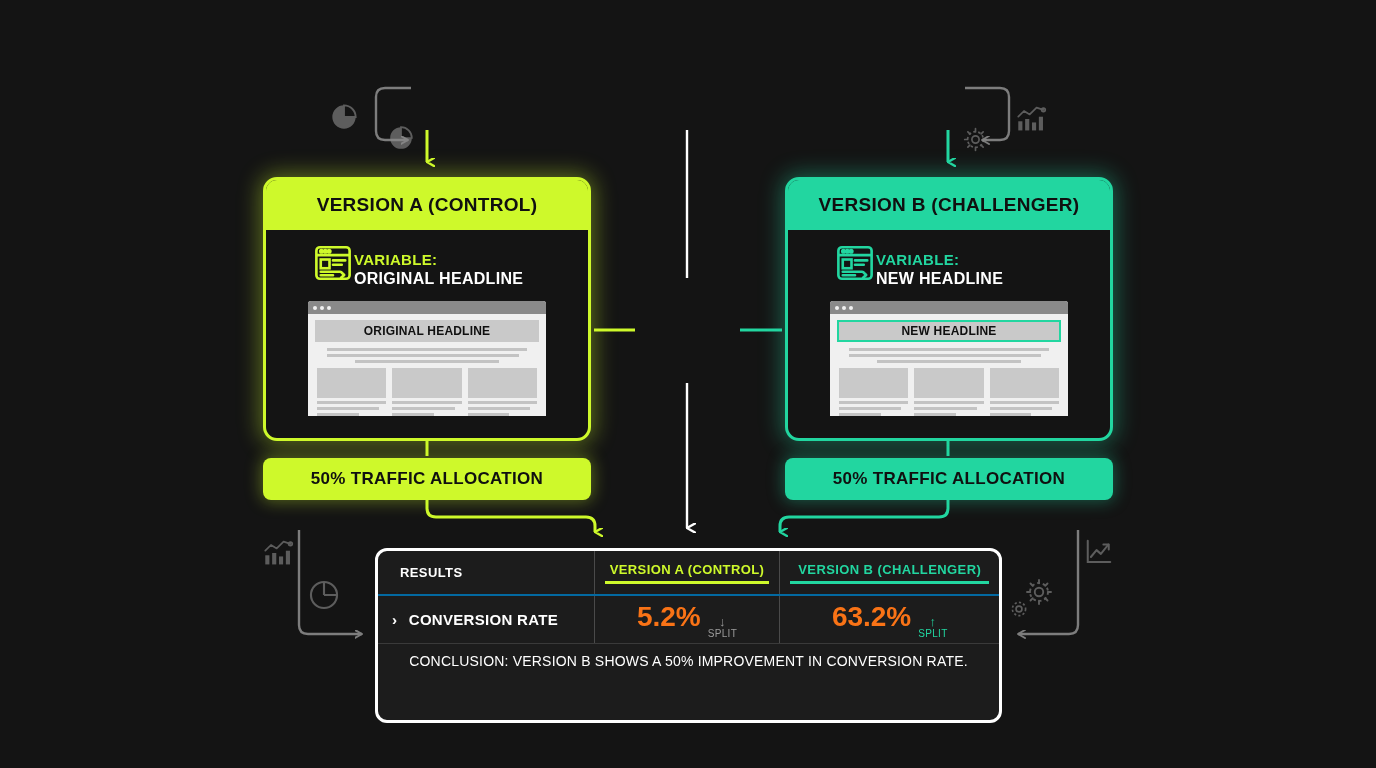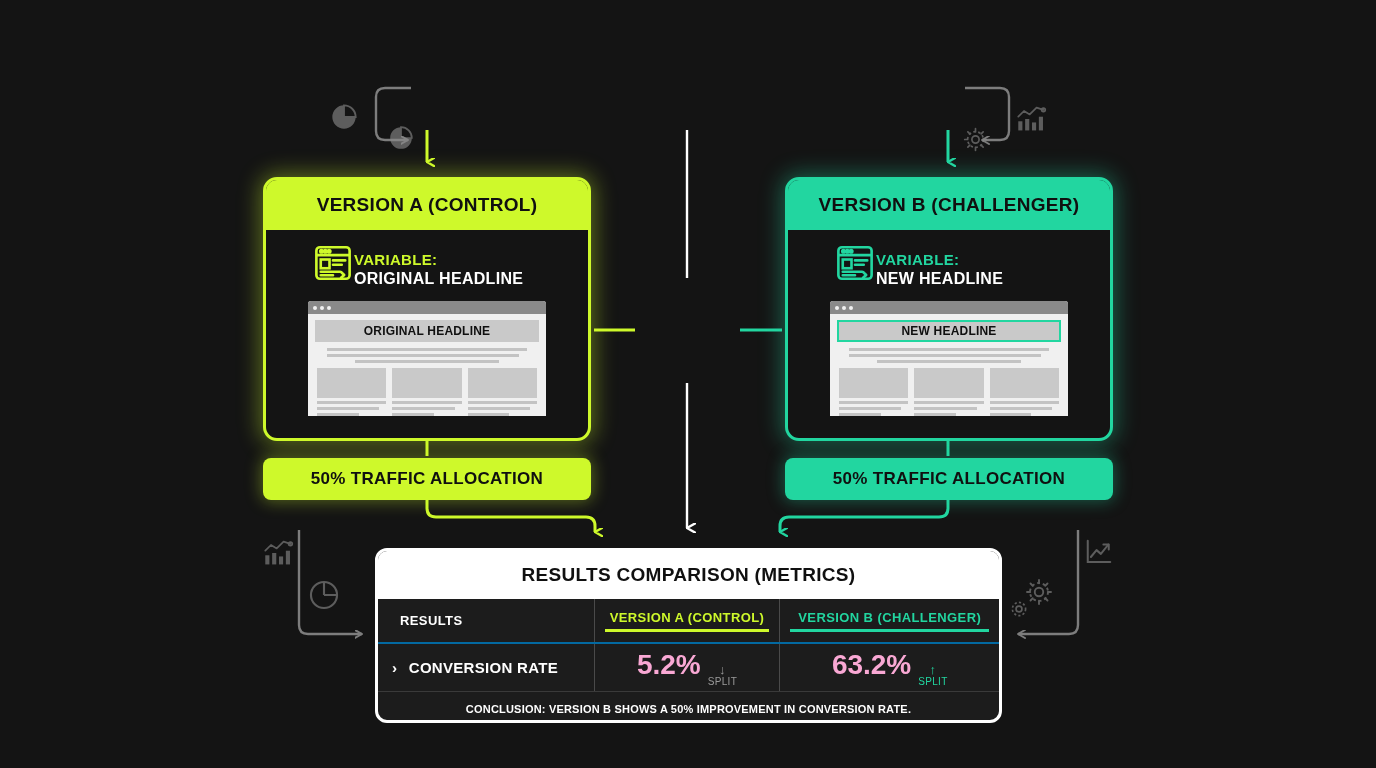--- a/index.html
+++ b/index.html
@@ -100,29 +100,29 @@
   .rhead .c2 { color:#22d6a0; border-left:1px solid #4a4a4a; }
   .ul { height:3px; margin:4px 10px 0; }
   .ul.lime { background:#cef92b; }
   .ul.teal { background:#22d6a0; }
   .rrow td { height:48px; border-top:2px solid #0369a1; }
   .rrow .c0 { color:#fff; font-size:15px; font-weight:bold; padding-left:14px;
               letter-spacing:.3px; }
   .rrow .c0 .chev { color:#fff; margin-right:7px; font-weight:bold; }
   .rrow .c1, .rrow .c2 { border-left:1px solid #4a4a4a; text-align:center; }
   .valwrap { display:flex; align-items:baseline; justify-content:center; gap:7px; }
-  .bigval { font-size:28px; font-weight:bold; color:#f9a8d4; }
+  .bigval { font-size:28px; font-weight:bold; color:#f97316; }
   .tag { font-size:10px; letter-spacing:.3px; display:flex; flex-direction:column;
          align-items:center; }
   .tag .ar { font-size:13px; line-height:1; }
   .tag.lower { color:#9a9a9a; }
   .tag.higher { color:#22d6a0; }
   .conclusion { border-top:1px solid #3a3a3a; height:34px;
                 display:flex; align-items:center; justify-content:center;
-                color:#fff; font-size:11px; font-weight:bold; letter-spacing:.2px; }
+                color:#fff; font-size:14px; font-weight:normal; letter-spacing:.2px; }
 </style>
 </head>
 <body>
 
 <div class="stage">
 
   <svg class="conn" viewBox="0 0 1376 768">
     <defs>
       <marker id="ar-lime" markerWidth="9" markerHeight="9" refX="4.5" refY="7.5" orient="auto" markerUnits="userSpaceOnUse">
         <path d="M0.5,0.5 L4.5,7.5 L8.5,0.5" fill="none" stroke="#cef92b" stroke-width="2.4" stroke-linecap="round" stroke-linejoin="round"></path>
@@ -354,21 +354,20 @@
         </div>
       </div>
     </div>
   </div>
 
 
   <div class="alloc a">50% TRAFFIC ALLOCATION</div>
   <div class="alloc b">50% TRAFFIC ALLOCATION</div>
 
   <div class="results">
-    <div class="results-title">RESULTS COMPARISON (METRICS)</div>
     <table class="rtable">
       <thead>
         <tr class="rhead">
           <th class="c0">RESULTS</th>
           <th class="c1">
             <div>VERSION A (CONTROL)</div>
             <div class="ul lime"></div>
           </th>
           <th class="c2">
             <div>VERSION B (CHALLENGER)</div>

